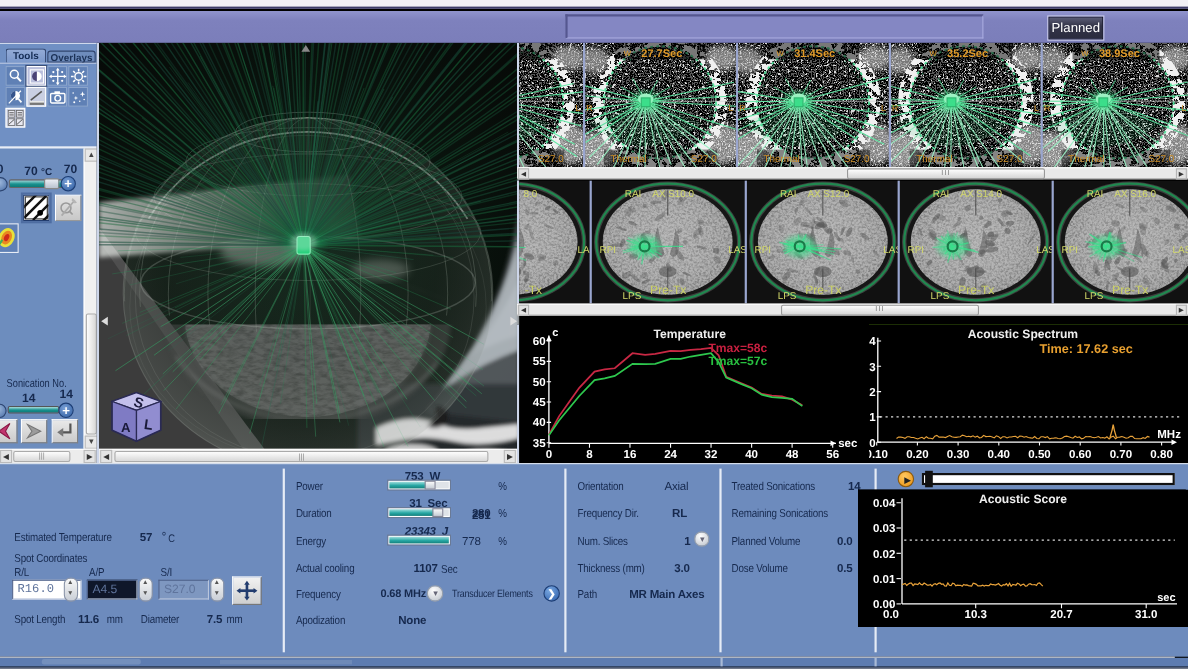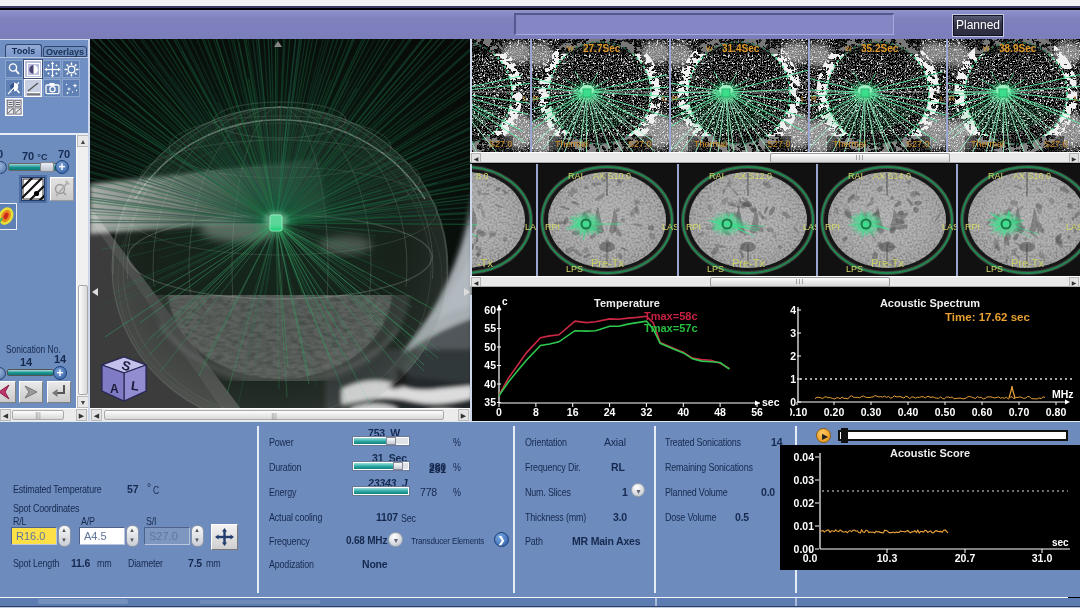--- a/index.html
+++ b/index.html
@@ -1423,26 +1423,26 @@
 <div class="abs" style="left:654px;top:426px;width:2px;height:167px;background:#e6ecf6;"></div>
 <div class="abs" style="left:795px;top:426px;width:2px;height:167px;background:#e6ecf6;"></div>
 <div class="abs" style="left:13px;top:483px;font-size:10.5px;font-weight:normal;color:#16294e;white-space:nowrap;letter-spacing:-0.2px;transform:scaleX(0.85);transform-origin:0 50%;">Estimated Temperature</div>
 <div class="abs" style="left:127px;top:483px;font-size:10.5px;font-weight:bold;color:#16294e;white-space:nowrap;letter-spacing:-0.2px;">57</div>
 <div class="abs" style="left:147px;top:481px;font-size:12px;font-weight:normal;color:#16294e;white-space:nowrap;letter-spacing:-0.2px;transform:scaleX(0.85);transform-origin:0 50%;">°</div>
 <div class="abs" style="left:153px;top:485px;font-size:10px;font-weight:normal;color:#16294e;white-space:nowrap;letter-spacing:-0.2px;transform:scaleX(0.85);transform-origin:0 50%;">C</div>
 <div class="abs" style="left:13px;top:502px;font-size:10.5px;font-weight:normal;color:#16294e;white-space:nowrap;letter-spacing:-0.2px;transform:scaleX(0.85);transform-origin:0 50%;">Spot Coordinates</div>
 <div class="abs" style="left:13px;top:515px;font-size:10.5px;font-weight:normal;color:#16294e;white-space:nowrap;letter-spacing:-0.2px;transform:scaleX(0.85);transform-origin:0 50%;">R/L</div>
 <div class="abs" style="left:81px;top:515px;font-size:10.5px;font-weight:normal;color:#16294e;white-space:nowrap;letter-spacing:-0.2px;transform:scaleX(0.85);transform-origin:0 50%;">A/P</div>
 <div class="abs" style="left:146px;top:515px;font-size:10.5px;font-weight:normal;color:#16294e;white-space:nowrap;letter-spacing:-0.2px;transform:scaleX(0.85);transform-origin:0 50%;">S/I</div>
-<div class="abs" style="left:11px;top:527px;width:46px;height:18px;background:#fde047;border:1px solid #4e618a;border-bottom-color:#b9c6dd;border-right-color:#b9c6dd;color:#5f749c;font-size:11px;line-height:17px;padding-left:4px;">R16.0</div>
+<div class="abs" style="left:11px;top:527px;width:63px;height:18px;background:#ffffff;border:1px solid #4e618a;border-bottom-color:#b9c6dd;border-right-color:#b9c6dd;color:#5f749c;font-size:11px;line-height:17px;padding-left:4px;font-family:Liberation Mono, monospace;">R16.0</div>
 <div class="abs" style="left:58px;top:525px;width:13px;height:22px;background:linear-gradient(#f8f8f8,#c9ced6);border:1px solid #8a94a8;border-radius:6px;">
  <div class="abs" style="left:2px;top:1px;font-size:6px;color:#555;">▲</div>
  <div class="abs" style="left:2px;top:11px;font-size:6px;color:#555;">▼</div>
   </div>
-<div class="abs" style="left:79px;top:527px;width:46px;height:18px;background:#ffffff;border:1px solid #4e618a;border-bottom-color:#b9c6dd;border-right-color:#b9c6dd;color:#5f749c;font-size:11px;line-height:17px;padding-left:4px;">A4.5</div>
+<div class="abs" style="left:79px;top:527px;width:46px;height:18px;background:#0f172a;border:1px solid #4e618a;border-bottom-color:#b9c6dd;border-right-color:#b9c6dd;color:#5f749c;font-size:11px;line-height:17px;padding-left:4px;">A4.5</div>
 <div class="abs" style="left:126px;top:525px;width:13px;height:22px;background:linear-gradient(#f8f8f8,#c9ced6);border:1px solid #8a94a8;border-radius:6px;">
  <div class="abs" style="left:2px;top:1px;font-size:6px;color:#555;">▲</div>
  <div class="abs" style="left:2px;top:11px;font-size:6px;color:#555;">▼</div>
   </div>
 <div class="abs" style="left:144px;top:527px;width:46px;height:18px;background:#7e97c0;border:1px solid #4e618a;border-bottom-color:#b9c6dd;border-right-color:#b9c6dd;color:#5f749c;font-size:11px;line-height:17px;padding-left:4px;">S27.0</div>
 <div class="abs" style="left:191px;top:525px;width:13px;height:22px;background:linear-gradient(#f8f8f8,#c9ced6);border:1px solid #8a94a8;border-radius:6px;">
  <div class="abs" style="left:2px;top:1px;font-size:6px;color:#555;">▲</div>
  <div class="abs" style="left:2px;top:11px;font-size:6px;color:#555;">▼</div>
   </div>
 <div class="abs" style="left:211px;top:524px;width:27px;height:26px;background:linear-gradient(#f2f2f2,#cfcfcf);border:1px solid #777;border-top-color:#fff;border-left-color:#fff;">
@@ -1509,21 +1509,21 @@
 <div class="abs" style="left:525px;top:511px;font-size:10.5px;font-weight:normal;color:#16294e;white-space:nowrap;letter-spacing:-0.2px;transform:scaleX(0.85);transform-origin:0 50%;">Thickness (mm)</div>
 <div class="abs" style="left:613px;top:511px;font-size:10.5px;font-weight:bold;color:#16294e;white-space:nowrap;letter-spacing:-0.2px;">3.0</div>
 <div class="abs" style="left:525px;top:535px;font-size:10.5px;font-weight:normal;color:#16294e;white-space:nowrap;letter-spacing:-0.2px;transform:scaleX(0.85);transform-origin:0 50%;">Path</div>
 <div class="abs" style="left:572px;top:535px;font-size:10.5px;font-weight:bold;color:#16294e;white-space:nowrap;letter-spacing:-0.2px;">MR Main Axes</div>
 <div class="abs" style="left:665px;top:436px;font-size:10.5px;font-weight:normal;color:#16294e;white-space:nowrap;letter-spacing:-0.2px;transform:scaleX(0.85);transform-origin:0 50%;">Treated Sonications</div>
 <div class="abs" style="left:771px;top:436px;font-size:10.5px;font-weight:bold;color:#16294e;white-space:nowrap;letter-spacing:-0.2px;">14</div>
 <div class="abs" style="left:665px;top:461px;font-size:10.5px;font-weight:normal;color:#16294e;white-space:nowrap;letter-spacing:-0.2px;transform:scaleX(0.85);transform-origin:0 50%;">Remaining Sonications</div>
 <div class="abs" style="left:665px;top:486px;font-size:10.5px;font-weight:normal;color:#16294e;white-space:nowrap;letter-spacing:-0.2px;transform:scaleX(0.85);transform-origin:0 50%;">Planned Volume</div>
 <div class="abs" style="left:761px;top:486px;font-size:10.5px;font-weight:bold;color:#16294e;white-space:nowrap;letter-spacing:-0.2px;">0.0</div>
 <div class="abs" style="left:665px;top:511px;font-size:10.5px;font-weight:normal;color:#16294e;white-space:nowrap;letter-spacing:-0.2px;transform:scaleX(0.85);transform-origin:0 50%;">Dose Volume</div>
-<div class="abs" style="left:735px;top:511px;font-size:10.5px;font-weight:bold;color:#16294e;white-space:nowrap;letter-spacing:-0.2px;">0.5</div>
+<div class="abs" style="left:761px;top:511px;font-size:10.5px;font-weight:bold;color:#16294e;white-space:nowrap;letter-spacing:-0.2px;">0.5</div>
 <div class="abs" style="left:816px;top:428px;width:15px;height:15px;border-radius:50%;background:radial-gradient(circle at 40% 30%,#ffc860,#e89010);border:1px solid #8a5a10;">
     <div class="abs" style="left:5px;top:2.5px;font-size:8px;color:#222;">▶</div>
   </div>
 <div class="abs" style="left:838px;top:430px;width:230px;height:11px;background:#fff;border:2px solid #111;"></div>
 <div class="abs" style="left:841px;top:428px;width:7px;height:15px;background:#111;"></div>
 <div class="abs" style="left:780px;top:445px;width:298px;height:125px;background:#000;"><svg width="300" height="125" viewBox="0 0 300 125">
 <rect width="300" height="125" fill="#000"></rect>
 <text x="150" y="12" font-size="11" fill="#eee" font-weight="bold" text-anchor="middle">Acoustic Score</text>
 <line x1="40" y1="8" x2="40" y2="104" stroke="#fff" stroke-width="1.2"></line>
 <line x1="40" y1="104" x2="290" y2="104" stroke="#fff" stroke-width="1.2"></line>

